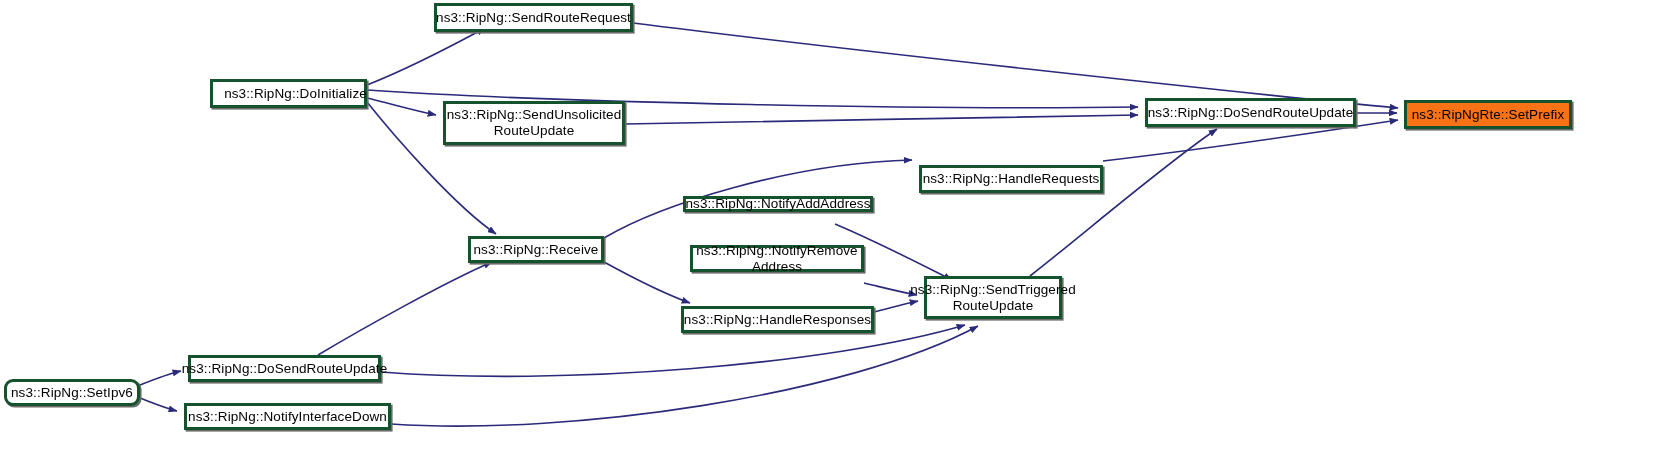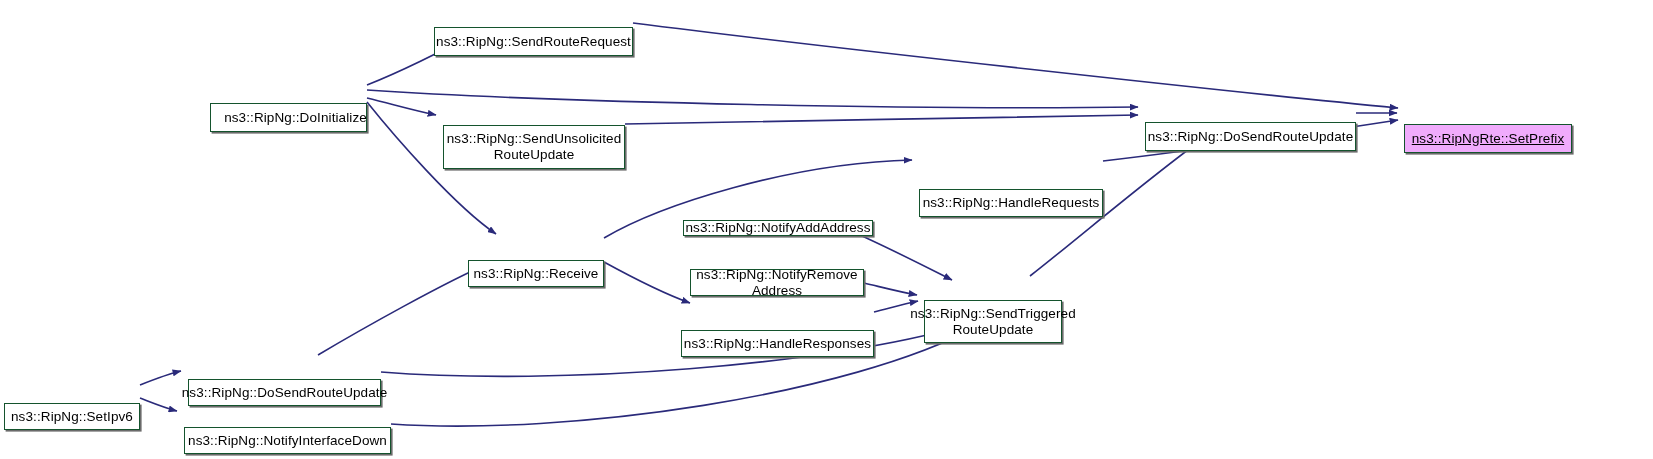--- a/index.html
+++ b/index.html
@@ -22,38 +22,36 @@
     position: absolute;
     left: 0;
     top: 0;
     width: 1653px;
     height: 459px;
     pointer-events: none;
   }
   .node {
     position: absolute;
     box-sizing: border-box;
-    border: 1px solid #14532d;
+    border: 3px solid #14532d;
     background: #ffffff;
     color: #000000;
     display: flex;
     align-items: center;
     justify-content: center;
     text-align: center;
     font-size: 13.5px;
     line-height: 16px;
     letter-spacing: 0.1px;
     white-space: pre-line;
     box-shadow: 1.6px 1.6px 0 0 #6b6b6b;
     cursor: pointer;
-    margin-top: 24px;
   }
   .node.highlight {
-    background: #f0abfc;
-    text-decoration: underline;
+    background: #f97316;
   }
   .node-label {
     display: block;
     padding: 0 6px;
   }
 </style>
 </head>
 <body>
 
 <div id="graph-root">
@@ -96,17 +94,17 @@
       <div class="node highlight" style="left: 1404px; top: 100px; width: 168px; height: 29px;"><span class="node-label">ns3::RipNgRte::SetPrefix</span></div>
       <div class="node" style="left: 919px; top: 165px; width: 184px; height: 28px;"><span class="node-label">ns3::RipNg::HandleRequests</span></div>
       <div class="node" style="left: 683px; top: 196px; width: 190px; height: 16px;"><span class="node-label">ns3::RipNg::NotifyAddAddress</span></div>
       <div class="node" style="left: 468px; top: 236px; width: 136px; height: 27px;"><span class="node-label">ns3::RipNg::Receive</span></div>
       <div class="node" style="left: 690px; top: 245px; width: 174px; height: 27px;"><span class="node-label">ns3::RipNg::NotifyRemove
 Address</span></div>
       <div class="node" style="left: 924px; top: 276px; width: 138px; height: 43px;"><span class="node-label">ns3::RipNg::SendTriggered
 RouteUpdate</span></div>
       <div class="node" style="left: 681px; top: 306px; width: 193px; height: 27px;"><span class="node-label">ns3::RipNg::HandleResponses</span></div>
       <div class="node" style="left: 188px; top: 355px; width: 193px; height: 27px;"><span class="node-label">ns3::RipNg::DoSendRouteUpdate</span></div>
-      <div class="node" style="left: 4px; top: 379px; width: 136px; height: 27px;"><span class="node-label">ns3::RipNg::SetIpv6</span></div>
+      <div class="node" style="left: 4px; top: 379px; width: 136px; height: 27px; border-radius: 9px;"><span class="node-label">ns3::RipNg::SetIpv6</span></div>
       <div class="node" style="left: 184px; top: 403px; width: 207px; height: 27px;"><span class="node-label">ns3::RipNg::NotifyInterfaceDown</span></div>
     </div>
 
 </div>
 
 </body></html>

